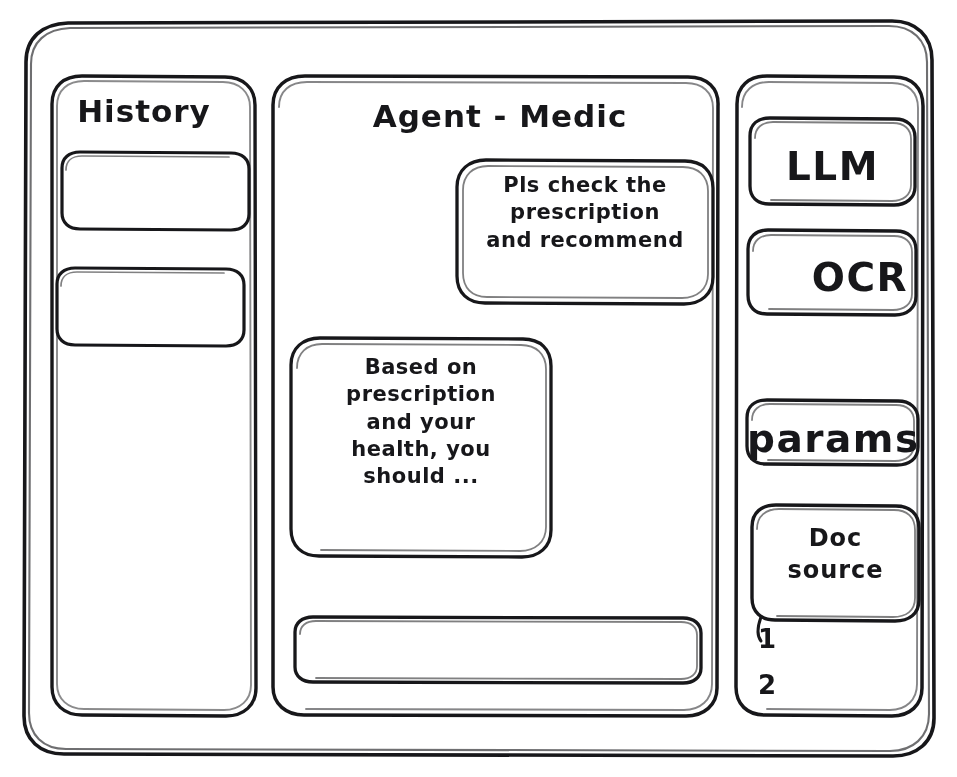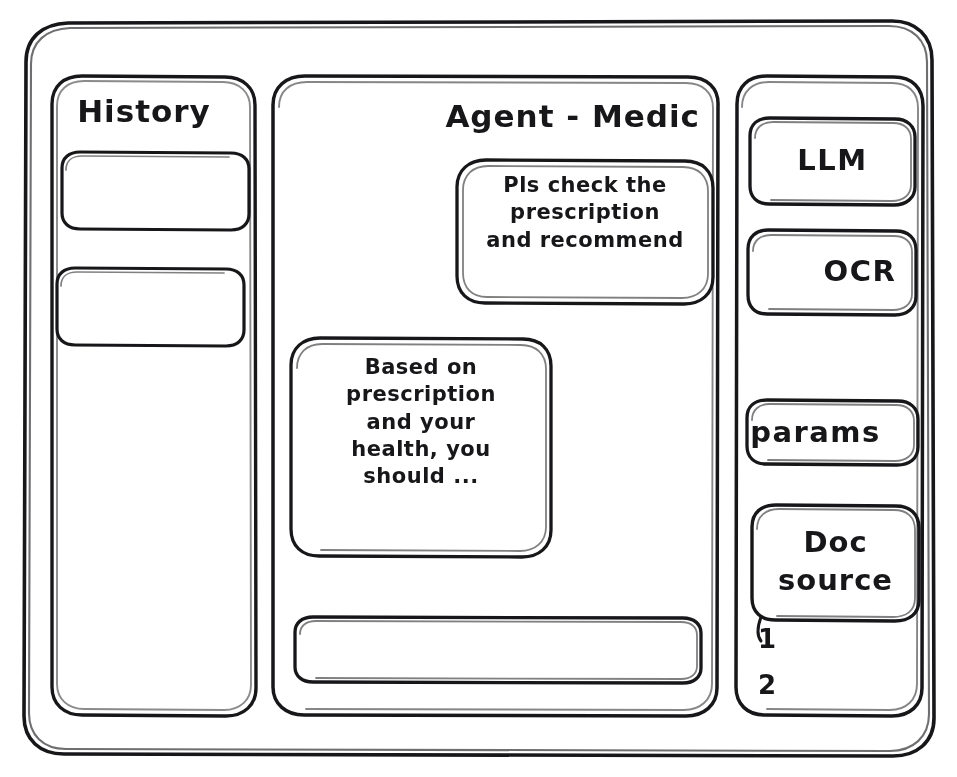--- a/index.html
+++ b/index.html
@@ -54,26 +54,26 @@
     font-size: 31px;
     letter-spacing: 1px;
   }
 
   .bubble-text {
     font-size: 21px;
     line-height: 1.30;
   }
 
   .btn-text {
-    font-size: 29px;
+    font-size: 39px;
     letter-spacing: 1.5px;
   }
 
   .docbox-text {
-    font-size: 29px;
+    font-size: 24px;
     line-height: 1.32;
     letter-spacing: 1px;
   }
 
   .list-marker {
     font-size: 26px;
     text-align: left;
     font-weight: 700;
   }
 
@@ -292,21 +292,21 @@
   <div class="tx panel-title" style="left:52px; top:93px; width:184px;">History</div>
 
   <div class="hit" style="left:62px; top:152px; width:187px; height:78px;">
     <div class="tx" style="left:0; top:26px; width:187px; font-size:22px;"></div>
   </div>
 
   <div class="hit" style="left:57px; top:268px; width:187px; height:78px;">
     <div class="tx" style="left:0; top:26px; width:187px; font-size:22px;"></div>
   </div>
 
-  <div class="tx panel-title" style="left:300px; top:98px; width:400px;text-align:right;">Agent - Medic</div>
+  <div class="tx panel-title" style="left:300px; top:98px; width:400px;">Agent - Medic</div>
 
   <div class="hit" style="left:457px; top:160px; width:256px; height:144px;">
     <div class="tx bubble-text" style="left:6px; top:12px; width:244px;">Pls check the
 prescription
 and recommend</div>
   </div>
 
   <div class="hit" style="left:291px; top:338px; width:260px; height:280px;">
     <div class="tx bubble-text" style="left:4px; top:16px; width:252px;">Based on
 prescription

